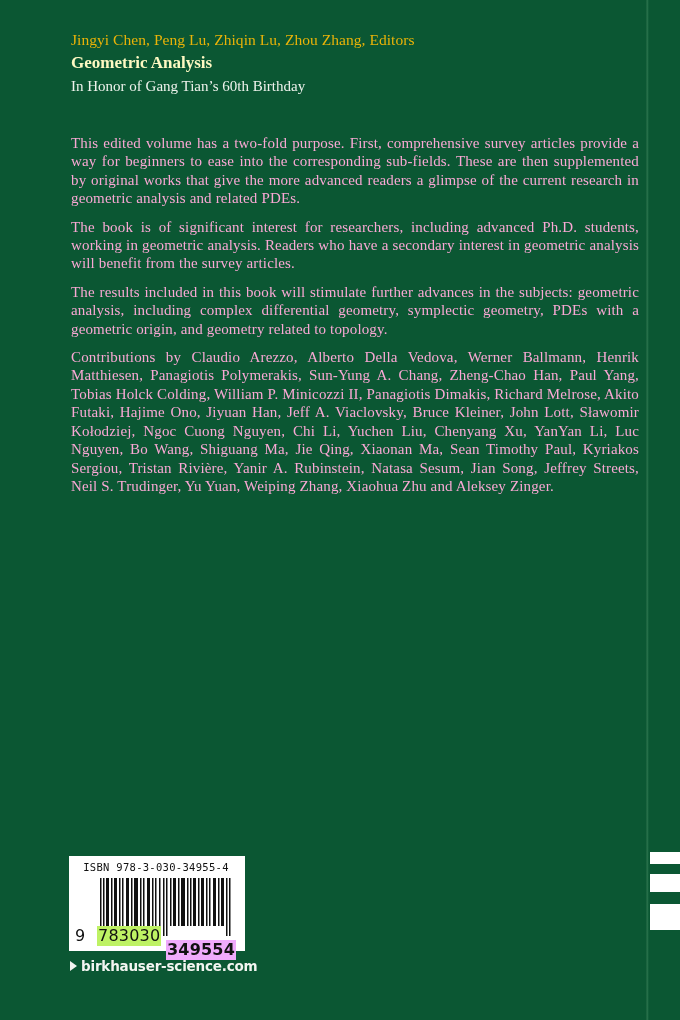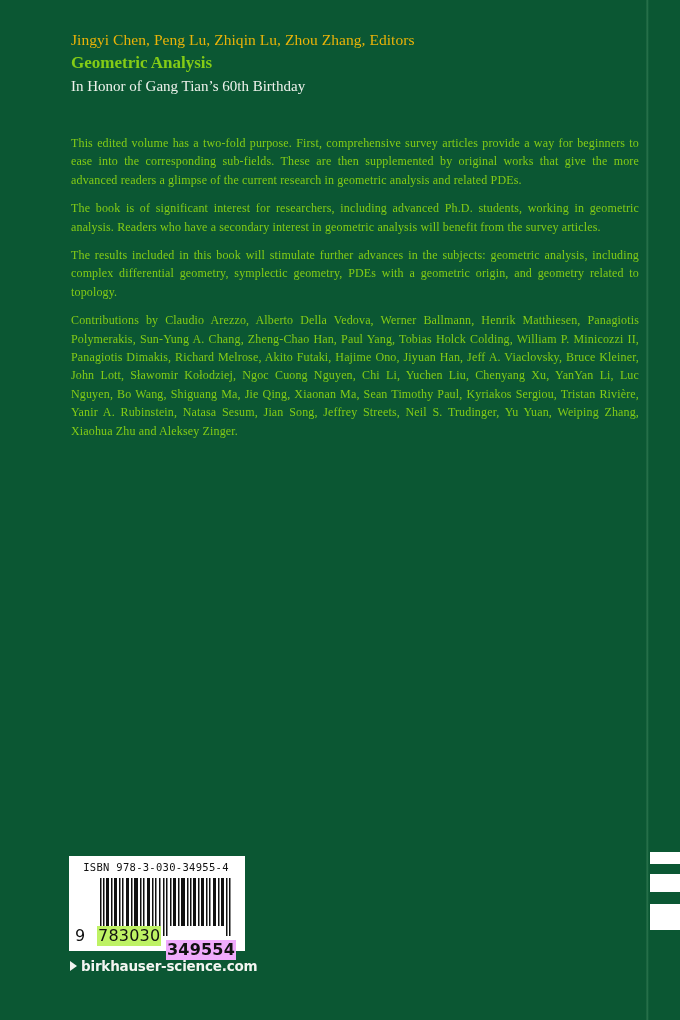--- a/index.html
+++ b/index.html
@@ -48,41 +48,41 @@
       color: #eab308;
       margin: 0;
       letter-spacing: 0.05px;
     }
     .title {
       font-family: "Liberation Serif", serif;
       font-weight: bold;
       font-size: 17px;
       line-height: 22px;
       margin: 2px 0 0 0;
-      color: #84cc16;
+      color: #fef9c3;
     }
     .subtitle {
       font-family: "Liberation Serif", serif;
       font-size: 15px;
       line-height: 20px;
       margin: 2px 0 17px 0;
       color: #eef2ec;
     }
     .body-text {
       position: absolute;
       left: 71px;
       top: 134px;
       width: 568px;
     }
     .para {
       font-family: "Liberation Serif", serif;
-      font-size: 12px;
+      font-size: 15px;
       line-height: 18.4px;
       margin: 0 0 10px 0;
-      color: #84cc16;
+      color: #f9a8d4;
       text-align: justify;
       text-align-last: left;
       letter-spacing: 0.15px;
     }
     .barcode-box {
       position: absolute;
       left: 69px;
       top: 856px;
       width: 176px;
       height: 95px;

